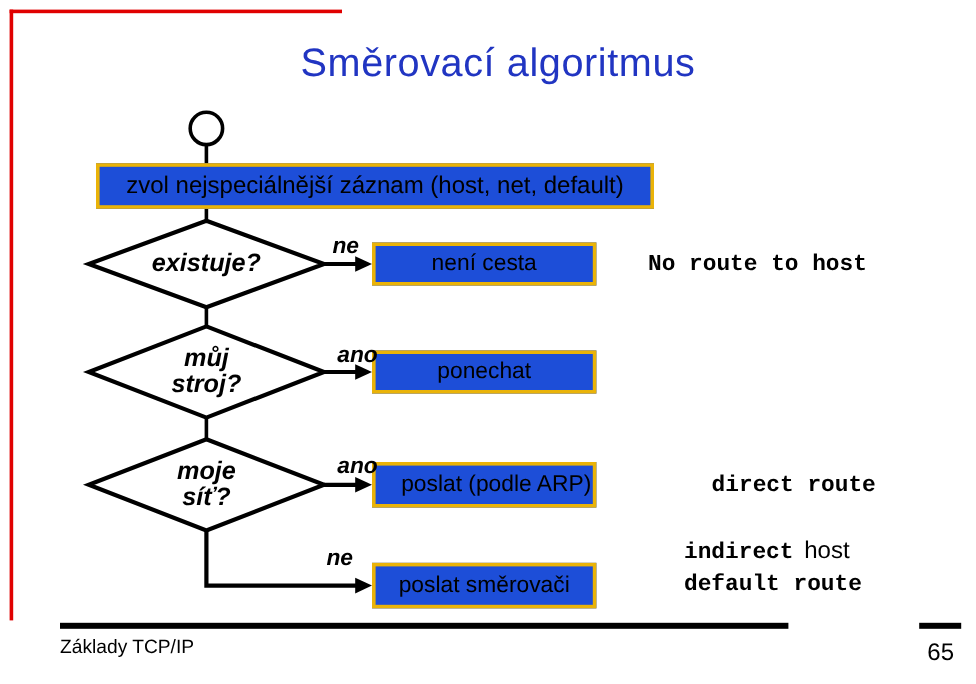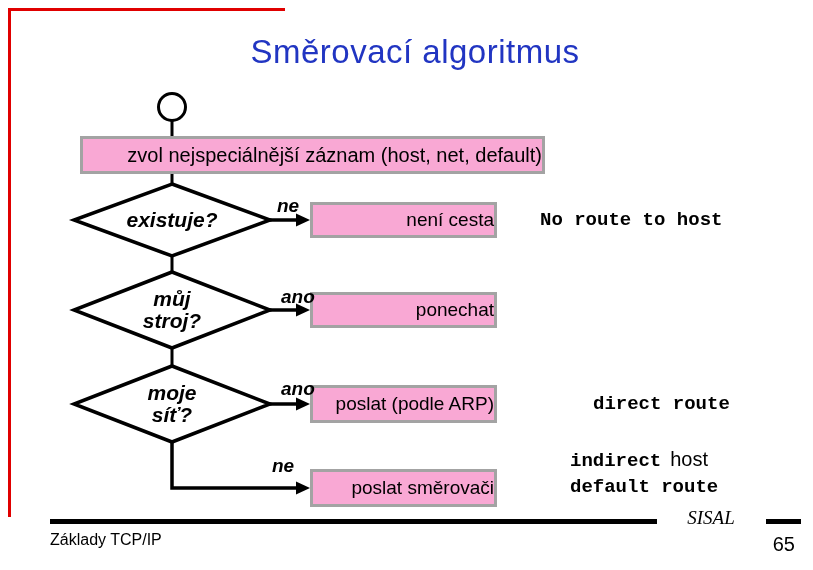--- a/index.html
+++ b/index.html
@@ -10,22 +10,22 @@
   .abs{position:absolute;}
   
   .red-top{left:8px;top:8px;width:277px;height:3px;background:var(--accent-red,#e00000);}
   .red-left{left:8px;top:8px;width:3px;height:509px;background:var(--accent-red,#e00000);}
   
   .title{left:115px;top:33px;width:600px;text-align:center;font-size:33px;
          color:var(--title-blue,#2135c2);letter-spacing:0.5px;}
   
   .chart-svg{left:0;top:0;}
   
-  .proc-box{border:3px solid #a3a3a3;background:#f9a8d4;display:flex;align-items:center;
-            justify-content:flex-end;font-size:19px;box-sizing:border-box;}
+  .proc-box{border:3px solid #eab308;background:#1d4ed8;display:flex;align-items:center;
+            justify-content:center;font-size:19px;box-sizing:border-box;}
   .box1{left:80px;top:136px;width:465px;height:38px;font-size:20px;}
   .box2{left:310px;top:202px;width:187px;height:36px;}
   .box3{left:310px;top:292px;width:187px;height:36px;}
   .box4{left:310px;top:385px;width:187px;height:38px;padding-left:20px;}
   .box5{left:310px;top:469px;width:187px;height:38px;}
   
   .dlabel{font-weight:bold;font-style:italic;font-size:21px;text-align:center;
           white-space:pre-line;line-height:1.05;transform:translate(-50%,-50%);}
   .dlabel1{left:172px;top:220px;}
   .dlabel2{left:172px;top:310px;}
@@ -119,18 +119,17 @@
   <div class="abs branch ne2">ne</div>
 
   <div class="abs mono-note noroute">No route to host</div>
   <div class="abs mono-note direct">direct route</div>
   <div class="abs mono-note indirect-l1">
     <span>indirect</span><span class="plain-inline">host</span>
   </div>
   <div class="abs mono-note indirect-l2">default route</div>
 
   <div class="abs footer-line fl-left"></div>
-  <div class="abs sisal">SISAL</div>
   <div class="abs footer-line fl-right"></div>
   <div class="abs course">Základy TCP/IP</div>
   <div class="abs page">65</div>
 
 </div>
 
 </body></html>

